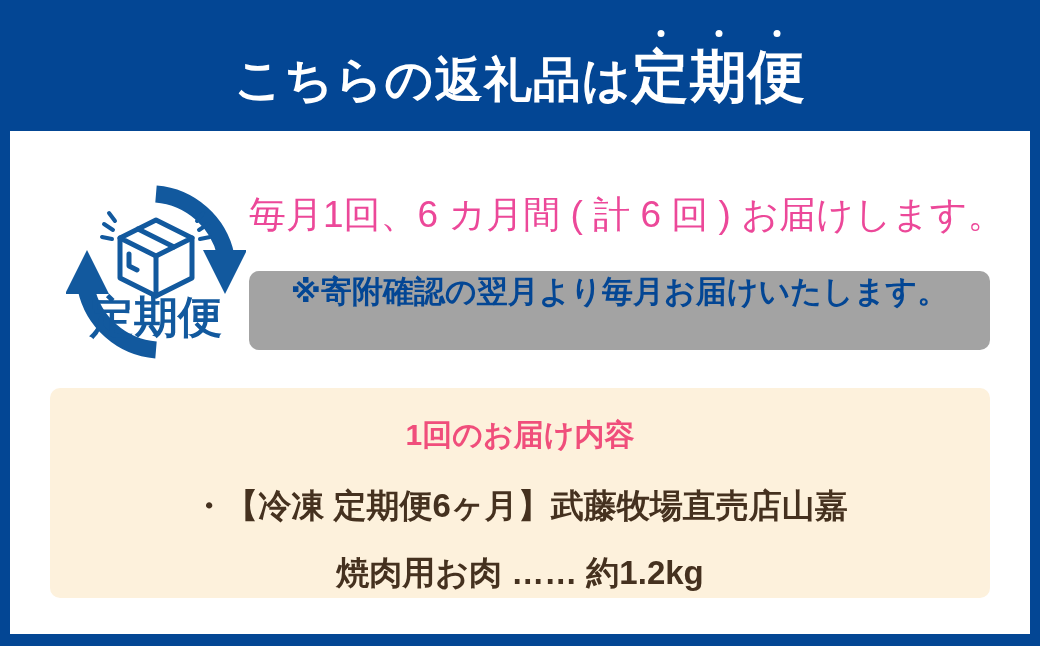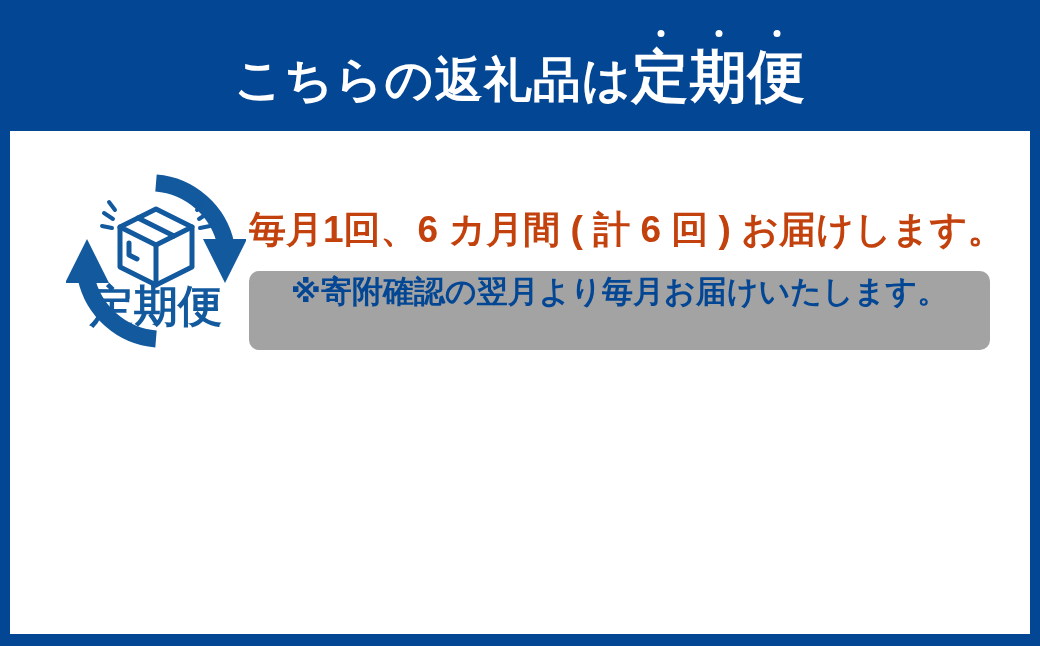--- a/index.html
+++ b/index.html
@@ -74,35 +74,35 @@
     top: 131px;
     width: 1020px;
     height: 503px;
     background: #ffffff;
   }
 
   
   .logo {
     position: absolute;
     left: 56px;
-    top: 40px;
+    top: 51px;
     width: 180px;
     height: 180px;
   }
   .logo svg { display: block; }
 
   
   .delivery-line {
     position: absolute;
     left: 239px;
-    top: 78px;
+    top: 63px;
     width: 760px;
-    color: #c2410c;
+    color: #ec4899;
     font-size: 37px;
-    font-weight: bold;
+    font-weight: normal;
     line-height: 1.15;
     white-space: nowrap;
     letter-spacing: 0px;
   }
 
   
   .note-box {
     position: absolute;
     left: 239px;
     top: 140px;
@@ -202,15 +202,20 @@
         <text x="90" y="150" text-anchor="middle" font-family="'Liberation Sans', sans-serif" font-size="44" font-weight="bold" fill="#12599E">定期便</text>
       </svg>
     </div>
 
     <div class="delivery-line">毎月1回、6 カ月間 ( 計 6 回 ) お届けします。</div>
 
     <div class="note-box">
       <span class="note-text">※寄附確認の翌月より毎月お届けいたします。</span>
     </div>
 
+    <div class="contents-box">
+      <div class="contents-title">1回のお届け内容</div>
+      <div class="contents-item item-line-1">・【冷凍 定期便6ヶ月】武藤牧場直売店山嘉</div>
+      <div class="contents-item item-line-2">焼肉用お肉 …… 約1.2kg</div>
+    </div>
 
   </div>
 </div>
 
 </body></html>

